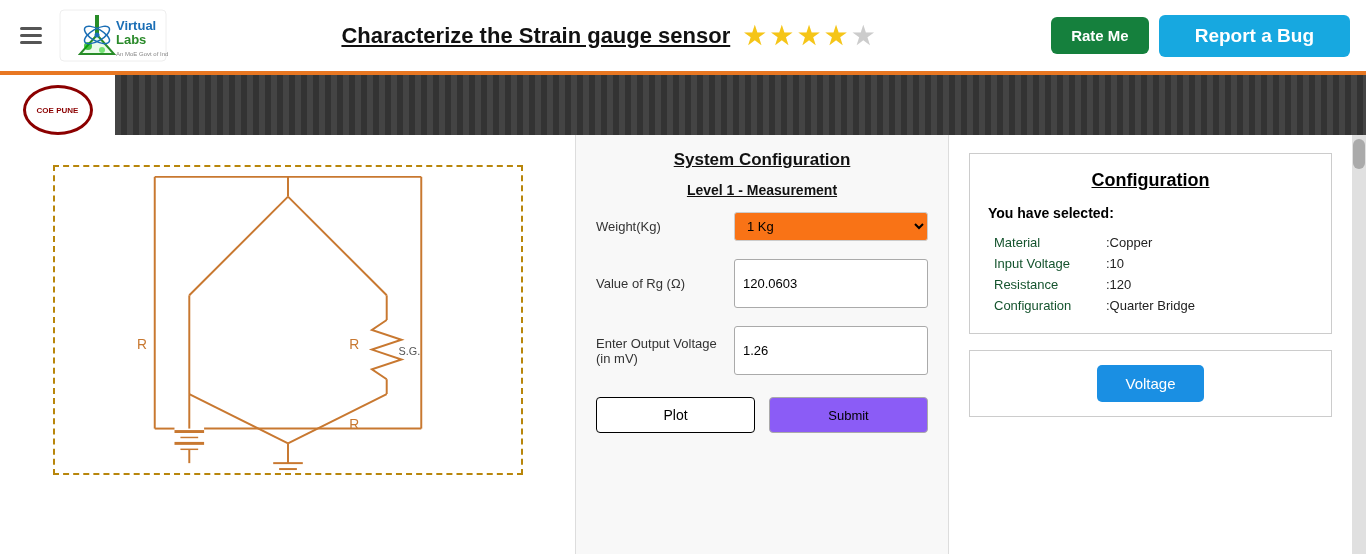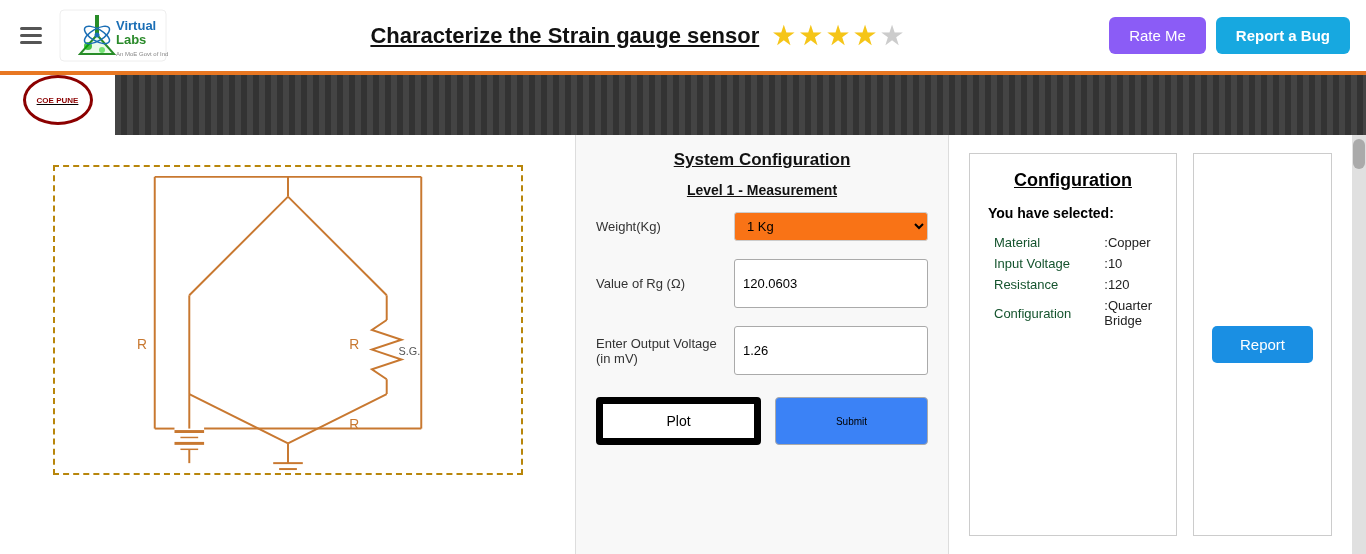--- a/index.html
+++ b/index.html
@@ -29,40 +29,39 @@
     }
     .page-title {
       font-size: 22px; font-weight: bold;
       text-decoration: underline;
       color: #111;
     }
     .stars { font-size: 28px; color: #f5c518; letter-spacing: 2px; }
     .star-empty { color: #ccc; }
     .header-right { display: flex; gap: 10px; align-items: center; }
     .rate-me-btn {
-      background: #8b5cf6; color: #fff; border: none;
+      background: #15803d; color: #fff; border: none;
       border-radius: 6px; padding: 10px 20px;
-      font-size: 15px; font-weight: normal; cursor: pointer;
+      font-size: 15px; font-weight: bold; cursor: pointer;
     }
     .report-bug-btn {
       background: #17a8e0; color: #fff; border: none;
-      border-radius: 6px; padding: 10px 20px;
-      font-size: 15px; font-weight: bold; cursor: pointer;
+      border-radius: 6px; padding: 10px 36px;
+      font-size: 19px; font-weight: bold; cursor: pointer;
     }
 
     
     .sub-header {
       background: #222; height: 60px;
       display: flex; align-items: center; padding: 0 0;
     }
     .college-logo {
       width: 115px; height: 60px; background: #fff;
-      display: flex; align-items: flex-start; justify-content: center;
+      display: flex; align-items: flex-end; justify-content: center;
       overflow: hidden;
-      text-decoration: underline;
     }
     .college-logo-inner {
       width: 70px; height: 50px;
       border: 3px solid #8B0000;
       border-radius: 50%;
       display: flex; align-items: center; justify-content: center;
       font-size: 8px; color: #8B0000; font-weight: bold; text-align: center;
     }
     .sub-header-stripe {
       flex: 1; height: 100%;
@@ -127,35 +126,35 @@
     .form-input {
       flex: 1; padding: 16px 8px;
       border: 1px solid #aaa; border-radius: 3px;
       font-size: 13px;
     }
     .btn-row {
       display: flex; gap: 14px; margin-top: 22px;
     }
     .plot-btn {
       flex: 1; padding: 9px 0;
-      background: #fff; border: 7px solid #000000;
+      background: #fff; border: 1px solid #000000;
       border-radius: 4px; font-size: 14px; cursor: pointer;
     }
     .submit-btn {
       flex: 1; padding: 9px 0;
-      background: #3b82f6; border: 1px solid #aaa;
-      border-radius: 4px; font-size: 10px; cursor: pointer;
+      background: #8b5cf6; border: 1px solid #aaa;
+      border-radius: 4px; font-size: 13px; cursor: pointer;
     }
 
     
     .info-panel {
       flex: 1;
       padding: 18px 20px;
       background: #fff;
-      display: flex; flex-direction: row; gap: 16px;
+      display: flex; flex-direction: column; gap: 16px;
     }
     .configuration-box {
       border: 1px solid #ccc; padding: 16px 18px;
       background: #fff;
     }
     .configuration-box-title {
       font-size: 18px; font-weight: bold;
       text-align: center; text-decoration: underline;
       margin-bottom: 14px;
     }
@@ -343,21 +342,21 @@
         </tr>
         <tr>
           <td>Configuration</td>
           <td>:Quarter Bridge</td>
         </tr>
       </tbody>
         </table>
     </div>
 
     <div class="formula-box">
-      <button class="formula-btn">Report</button>
+      <button class="formula-btn">Voltage</button>
     </div>
   </div>
 
   <div class="scrollbar">
     <div class="scrollbar-thumb"></div>
   </div>
 
 </div>
 
 </body></html>

